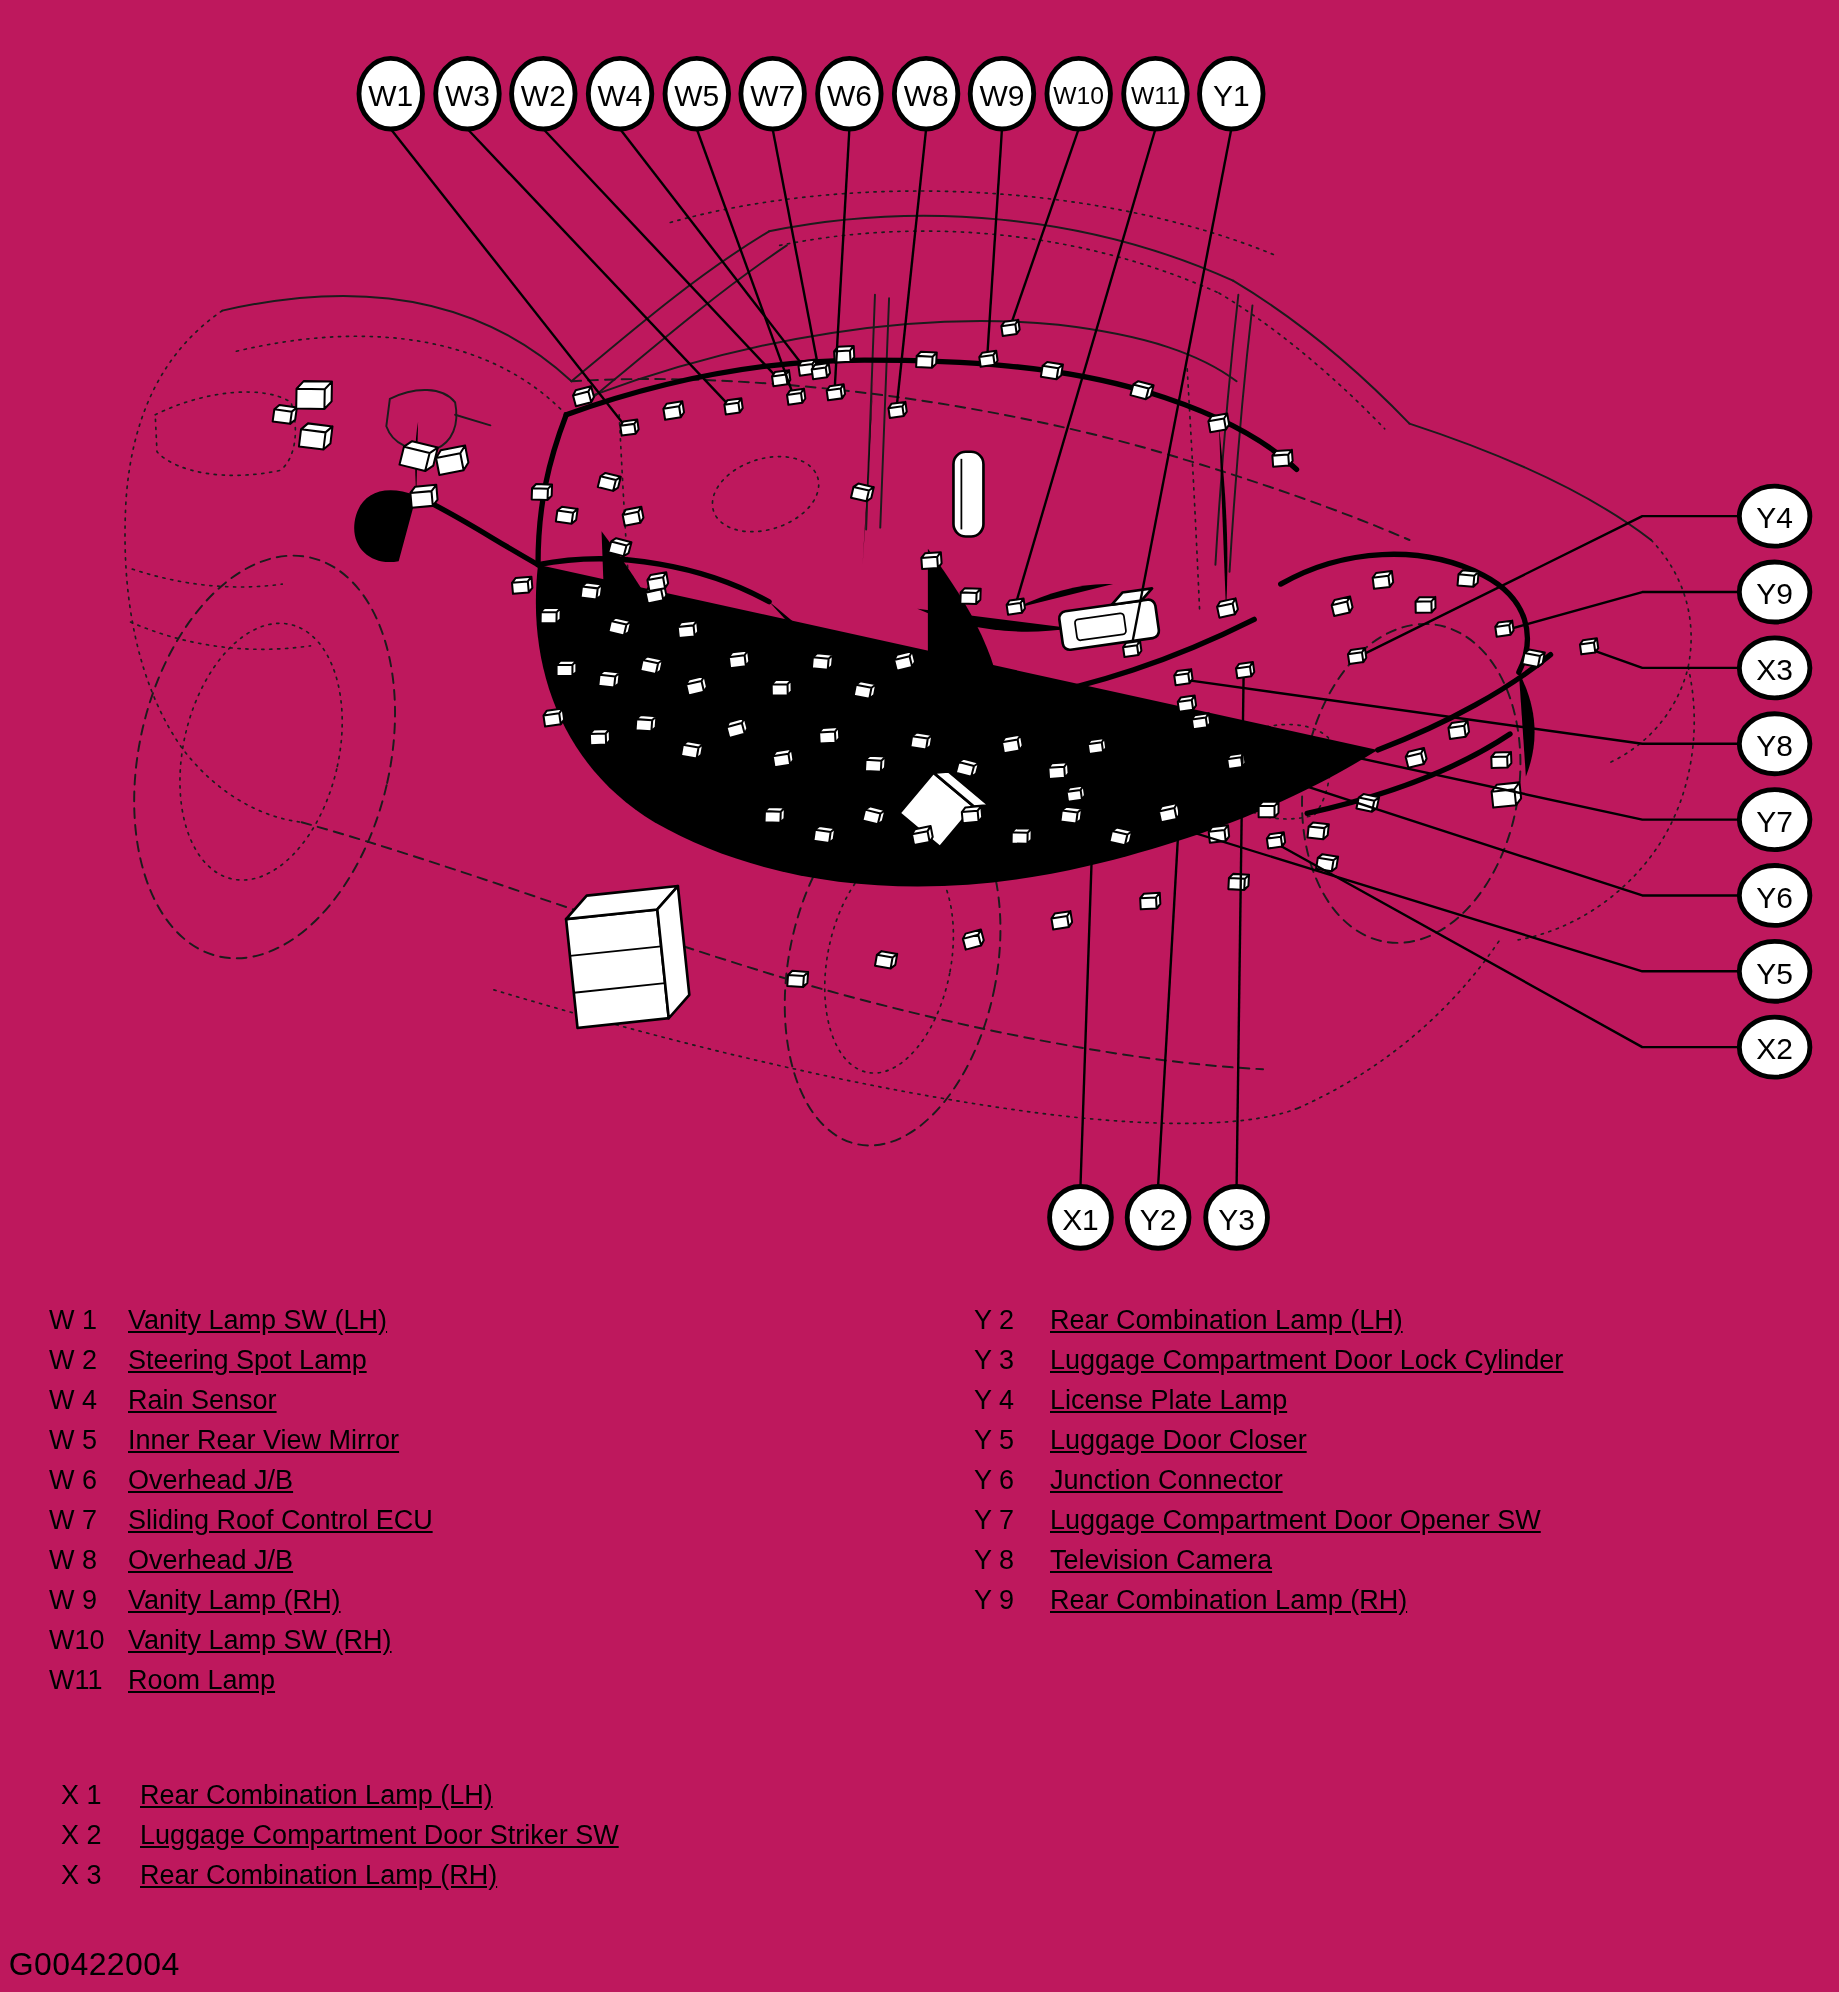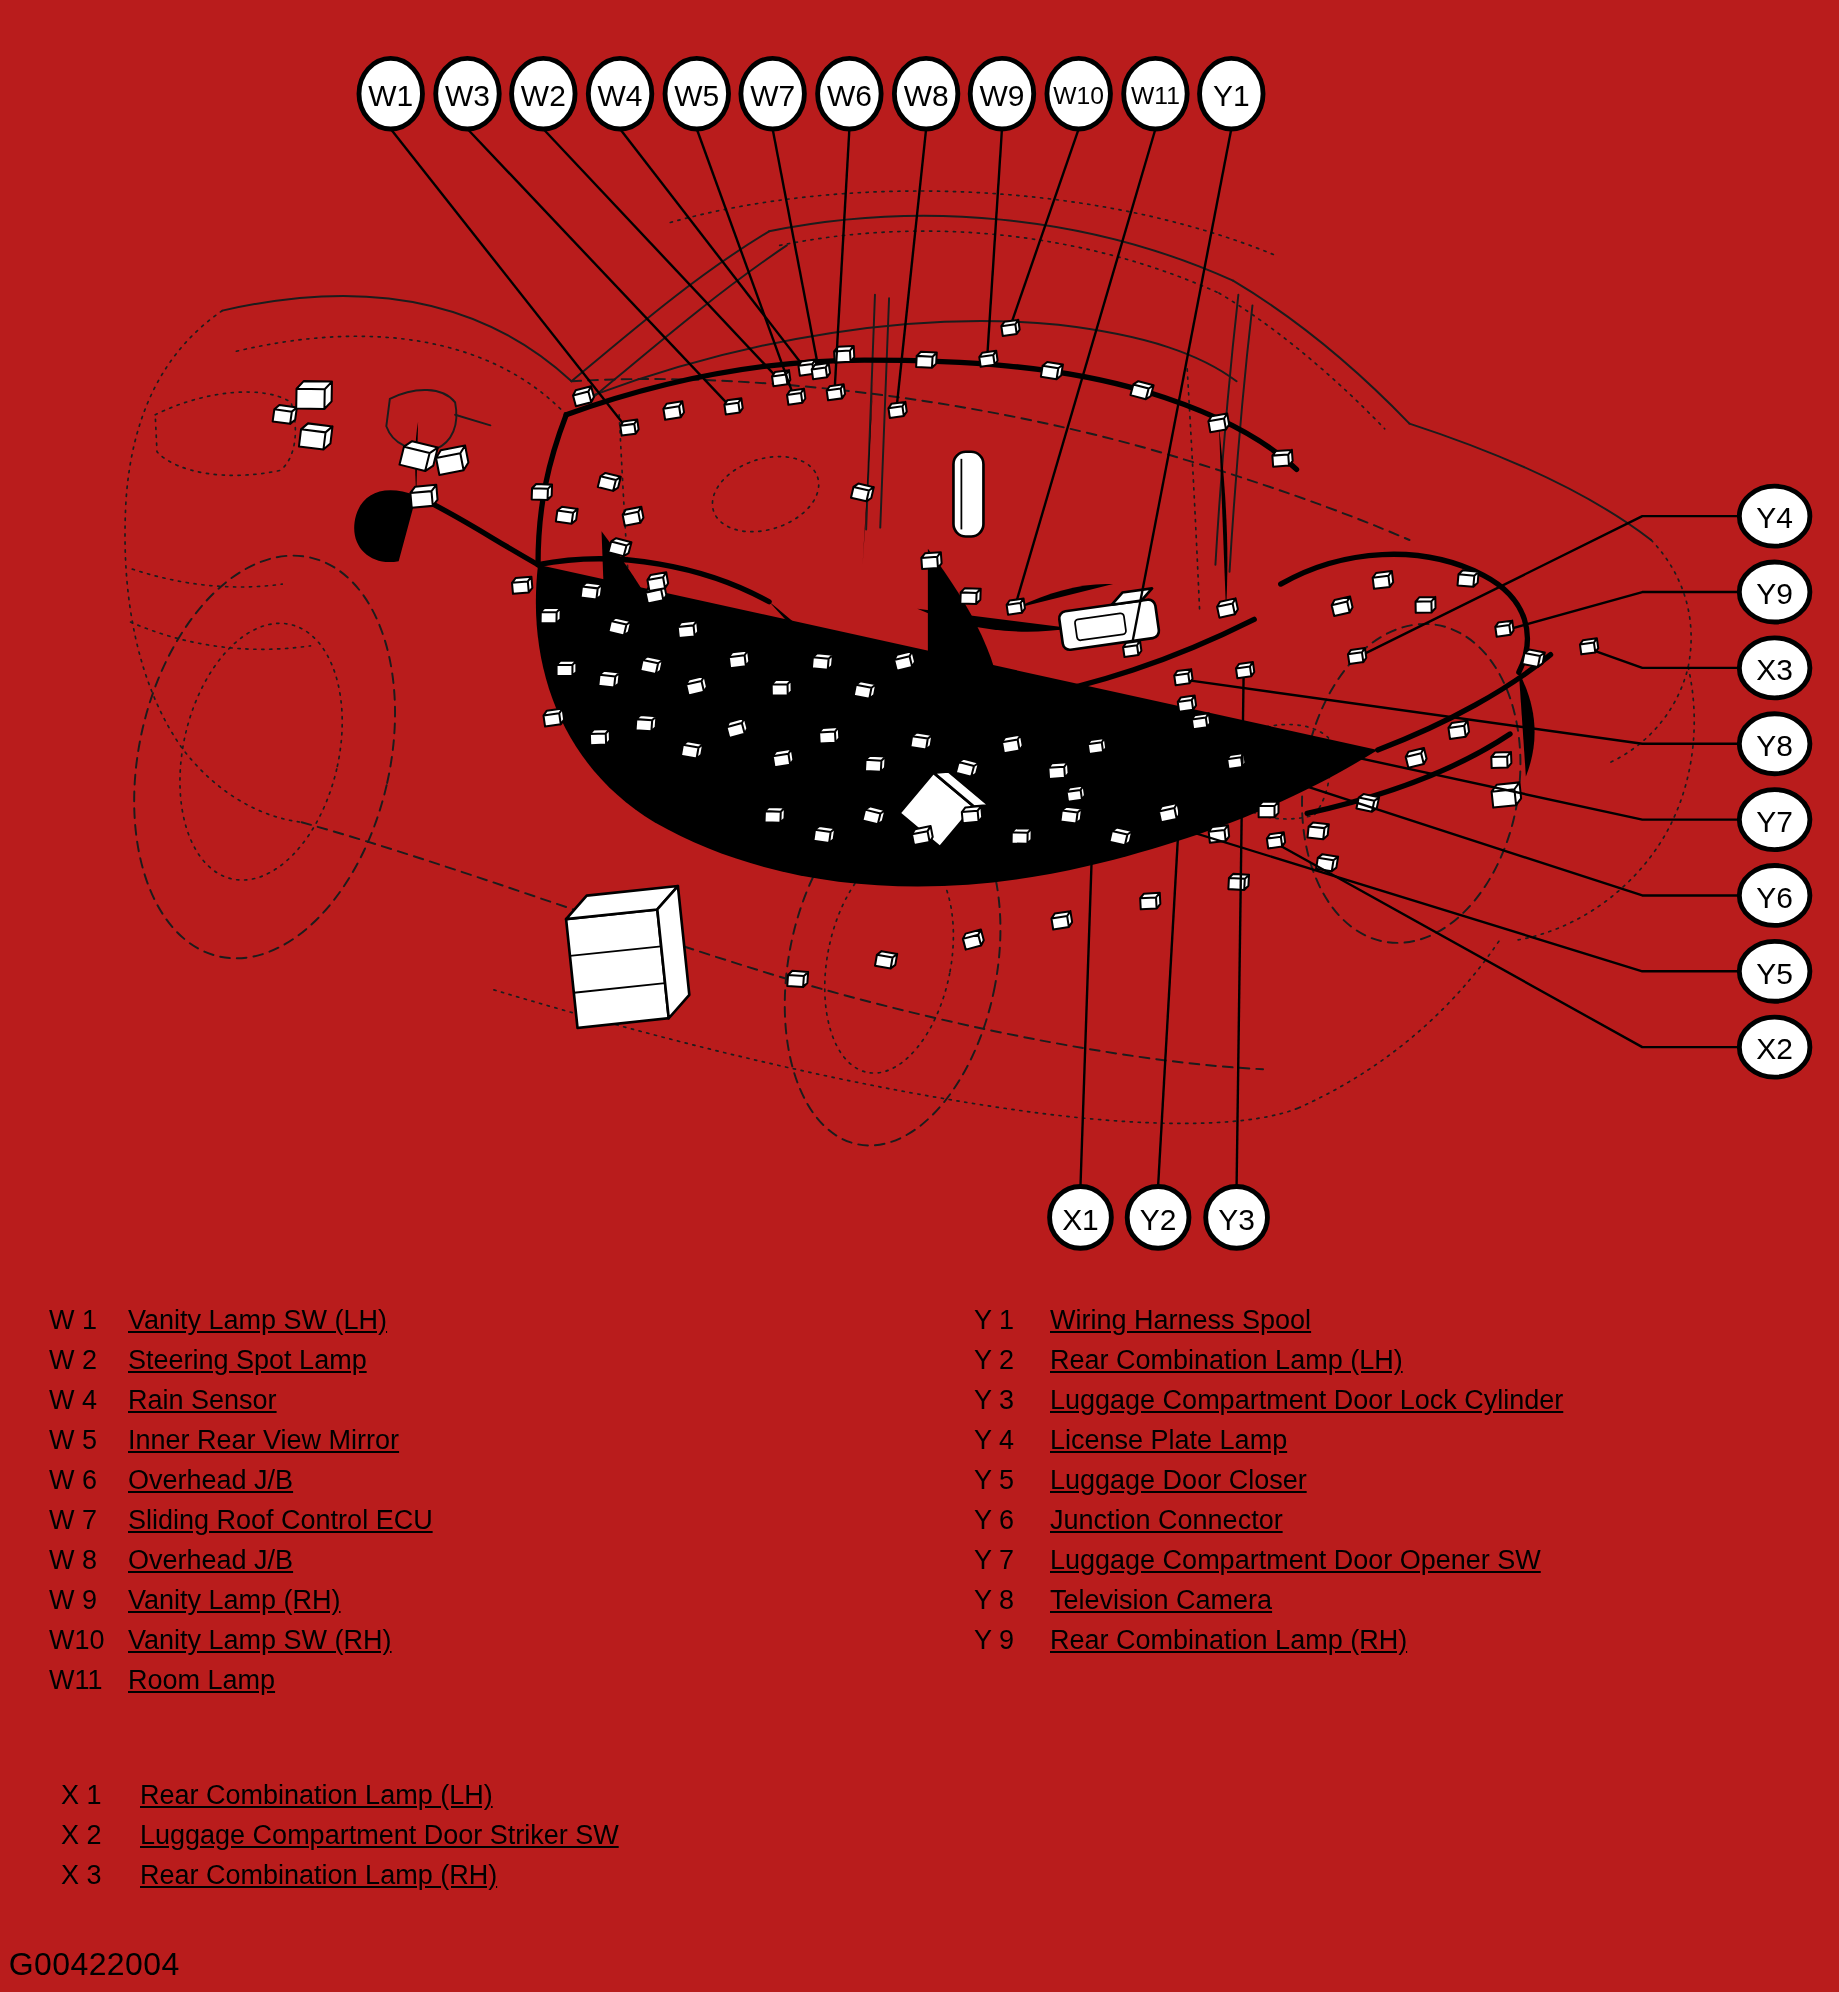--- a/index.html
+++ b/index.html
@@ -1,17 +1,17 @@
 <!DOCTYPE html>
 <html style="font-size:14px"><head>
 <meta charset="utf-8">
 <style>
   html,body{margin:0;padding:0;background:#fff;}
   body{width:1839px;height:1992px;position:relative;font-family:"Liberation Sans",sans-serif;color:#000;}
-  .stage{position:absolute;left:0;top:0;width:1839px;height:1992px;background:#b91c1c;overflow:hidden;}
+  .stage{position:absolute;left:0;top:0;width:1839px;height:1992px;background:#be185d;overflow:hidden;}
   svg{position:absolute;left:0;top:0;}
   
   .thin{stroke:#1c1c1c;stroke-width:2.2;fill:none;stroke-linecap:round;}
   .dash{stroke-dasharray:11 8;}
   .dot{stroke-dasharray:2.5 6.5;stroke-width:1.9;}
   .harn{stroke:#000;stroke-width:6;fill:none;stroke-linecap:round;stroke-linejoin:round;}
   .harn2{stroke-width:4.2;}
   .harn3{stroke-width:7.5;}
   .lead{stroke:#000;stroke-width:2.7;fill:none;stroke-linejoin:round;}
   .cube{fill:#fff;stroke:#000;stroke-width:2.3;stroke-linejoin:round;}
@@ -582,21 +582,20 @@
       <div class="row"><span class="lab">W 9</span><span class="desc">Vanity Lamp (RH)</span></div>
       <div class="row"><span class="lab">W10</span><span class="desc">Vanity Lamp SW (RH)</span></div>
       <div class="row"><span class="lab">W11</span><span class="desc">Room Lamp</span></div>
     </div>
   <div class="legend legend-x" id="legend-x" style="left:49px;top:1775px;margin-left:12px;">
       <div class="row"><span class="lab">X 1</span><span class="desc">Rear Combination Lamp (LH)</span></div>
       <div class="row"><span class="lab">X 2</span><span class="desc">Luggage Compartment Door Striker SW</span></div>
       <div class="row"><span class="lab">X 3</span><span class="desc">Rear Combination Lamp (RH)</span></div>
     </div>
   <div class="legend legend-y" id="legend-y" style="left:974px;top:1300px;">
-      <div class="row"><span class="lab">Y 1</span><span class="desc">Wiring Harness Spool</span></div>
       <div class="row"><span class="lab">Y 2</span><span class="desc">Rear Combination Lamp (LH)</span></div>
       <div class="row"><span class="lab">Y 3</span><span class="desc">Luggage Compartment Door Lock Cylinder</span></div>
       <div class="row"><span class="lab">Y 4</span><span class="desc">License Plate Lamp</span></div>
       <div class="row"><span class="lab">Y 5</span><span class="desc">Luggage Door Closer</span></div>
       <div class="row"><span class="lab">Y 6</span><span class="desc">Junction Connector</span></div>
       <div class="row"><span class="lab">Y 7</span><span class="desc">Luggage Compartment Door Opener SW</span></div>
       <div class="row"><span class="lab">Y 8</span><span class="desc">Television Camera</span></div>
       <div class="row"><span class="lab">Y 9</span><span class="desc">Rear Combination Lamp (RH)</span></div>
     </div>
 

